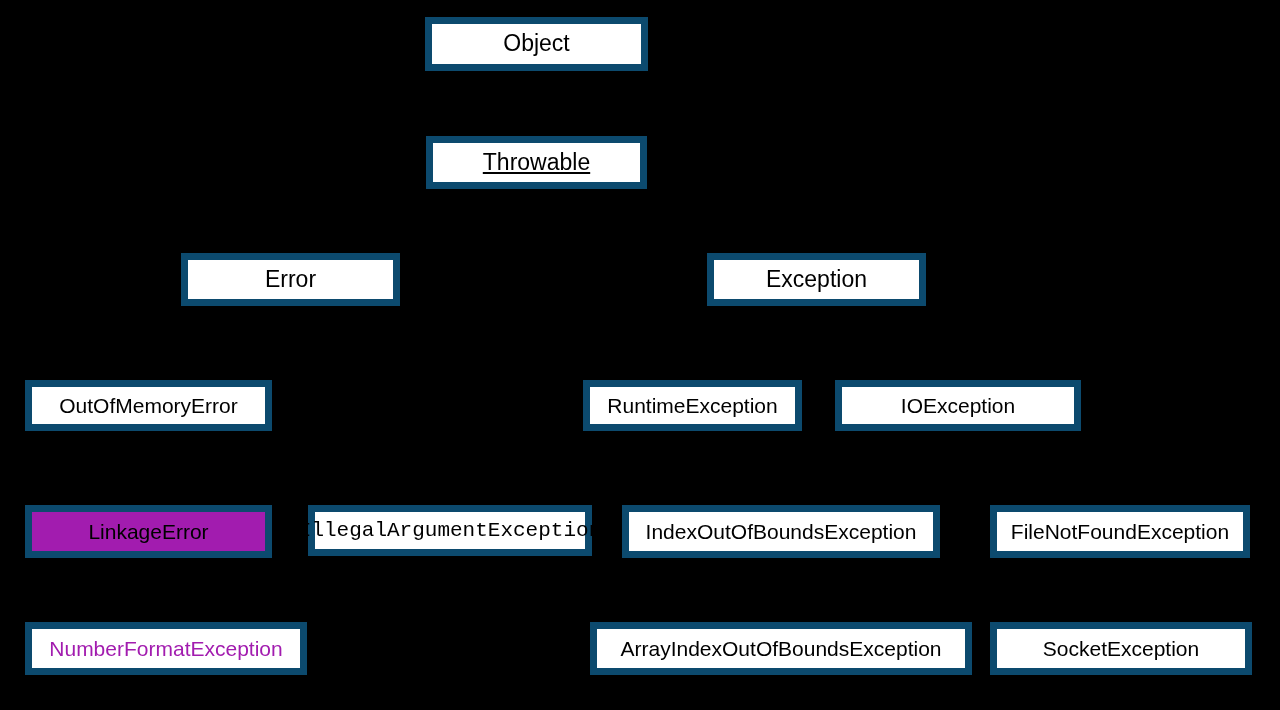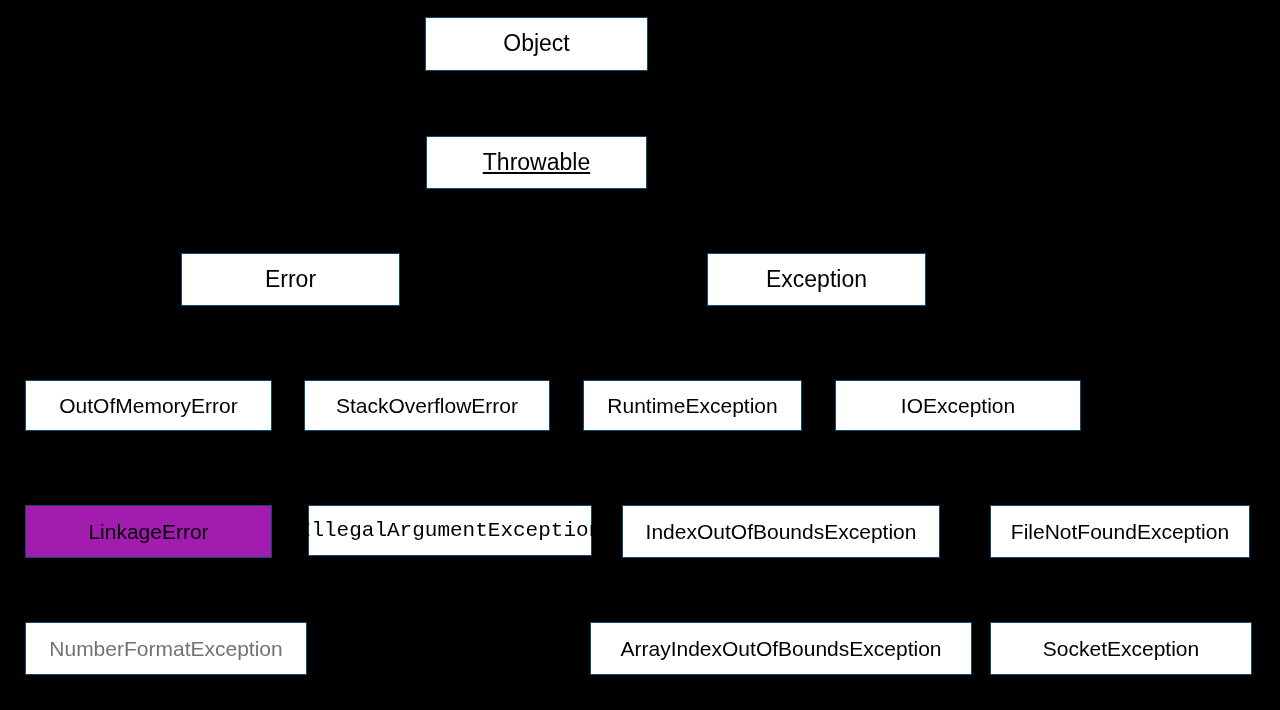--- a/index.html
+++ b/index.html
@@ -13,21 +13,21 @@
     width: 1280px;
     height: 710px;
     background: #000000;
     overflow: hidden;
     font-family: "Liberation Sans", sans-serif;
   }
   .node {
     position: absolute;
     background: #ffffff;
     color: #000000;
-    border: 1px solid #0c4a6e;
+    border: 7px solid #0c4a6e;
     box-sizing: border-box;
     display: flex;
     align-items: center;
     justify-content: center;
     text-align: center;
     line-height: 1.1;
     white-space: nowrap;
     letter-spacing: 0px;
   }
   .edge {
@@ -94,42 +94,39 @@
     </div>
     <div class="node" style="left: 181px; top: 253px; width: 219px; height: 53px; font-size: 23px; background: rgb(255, 255, 255); color: rgb(0, 0, 0);">
       <span>Error</span>
     </div>
     <div class="node" style="left: 707px; top: 253px; width: 219px; height: 53px; font-size: 23px; background: rgb(255, 255, 255); color: rgb(0, 0, 0); text-align: center;">
       <span>Exception</span>
     </div>
     <div class="node" style="left: 25px; top: 380px; width: 247px; height: 51px; font-size: 21px; background: rgb(255, 255, 255); color: rgb(0, 0, 0);">
       <span>OutOfMemoryError</span>
     </div>
-    <div class="node" style="left: 304px; top: 380px; width: 246px; height: 51px; font-size: 21px; background: rgb(255, 255, 255); color: rgb(0, 0, 0);">
-      <span>StackOverflowError</span>
-    </div>
     <div class="node" style="left: 583px; top: 380px; width: 219px; height: 51px; font-size: 21px; background: rgb(255, 255, 255); color: rgb(0, 0, 0);">
       <span>RuntimeException</span>
     </div>
     <div class="node" style="left: 835px; top: 380px; width: 246px; height: 51px; font-size: 21px; background: rgb(255, 255, 255); color: rgb(0, 0, 0);">
       <span>IOException</span>
     </div>
     <div class="node" style="left: 25px; top: 505px; width: 247px; height: 53px; font-size: 21px; background: #a21caf; color: rgb(0, 0, 0);">
       <span>LinkageError</span>
     </div>
     <div class="node" style="left: 308px; top: 505px; width: 284px; height: 51px; font-size: 21px; background: rgb(255, 255, 255); color: rgb(0, 0, 0); font-family: Liberation Mono, monospace;">
       <span>IllegalArgumentException</span>
     </div>
     <div class="node" style="left: 622px; top: 505px; width: 318px; height: 53px; font-size: 21px; background: rgb(255, 255, 255); color: rgb(0, 0, 0);">
       <span>IndexOutOfBoundsException</span>
     </div>
     <div class="node" style="left: 990px; top: 505px; width: 260px; height: 53px; font-size: 21px; background: rgb(255, 255, 255); color: rgb(0, 0, 0);">
       <span>FileNotFoundException</span>
     </div>
-    <div class="node" style="left: 25px; top: 622px; width: 282px; height: 53px; font-size: 21px; background: rgb(255, 255, 255); color: #737373;">
+    <div class="node" style="left: 25px; top: 622px; width: 282px; height: 53px; font-size: 21px; background: rgb(255, 255, 255); color: #a21caf;">
       <span>NumberFormatException</span>
     </div>
     <div class="node" style="left: 590px; top: 622px; width: 382px; height: 53px; font-size: 21px; background: rgb(255, 255, 255); color: rgb(0, 0, 0);">
       <span>ArrayIndexOutOfBoundsException</span>
     </div>
     <div class="node" style="left: 990px; top: 622px; width: 262px; height: 53px; font-size: 21px; background: rgb(255, 255, 255); color: rgb(0, 0, 0);">
       <span>SocketException</span>
     </div>
   </div>
 

